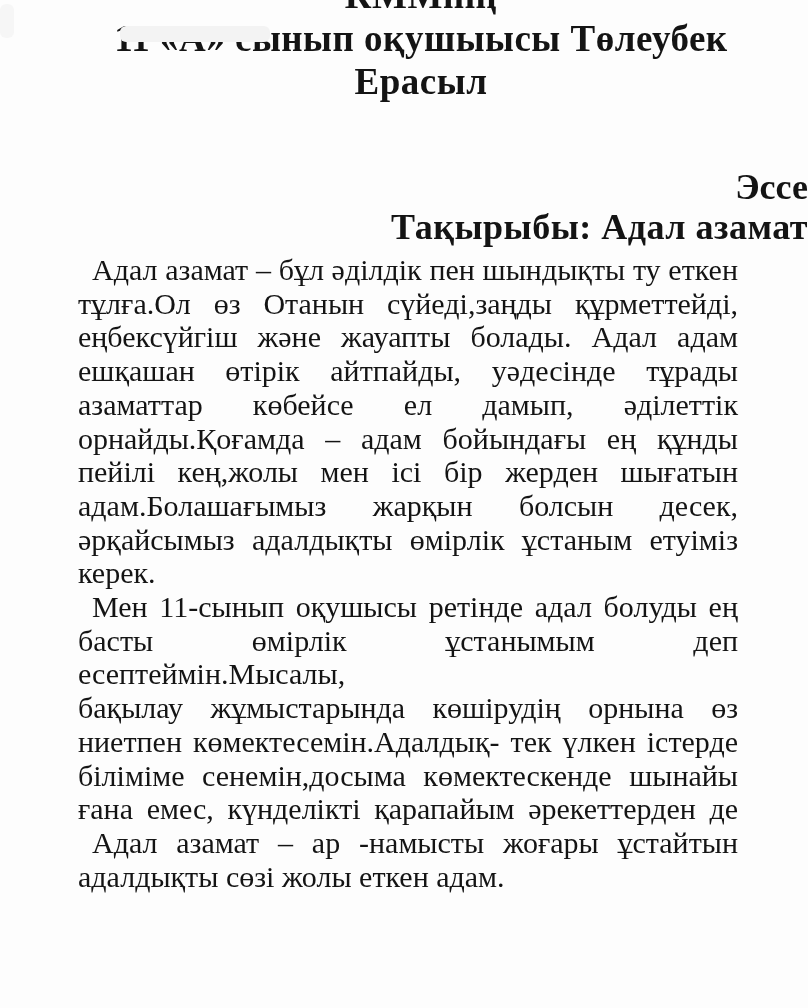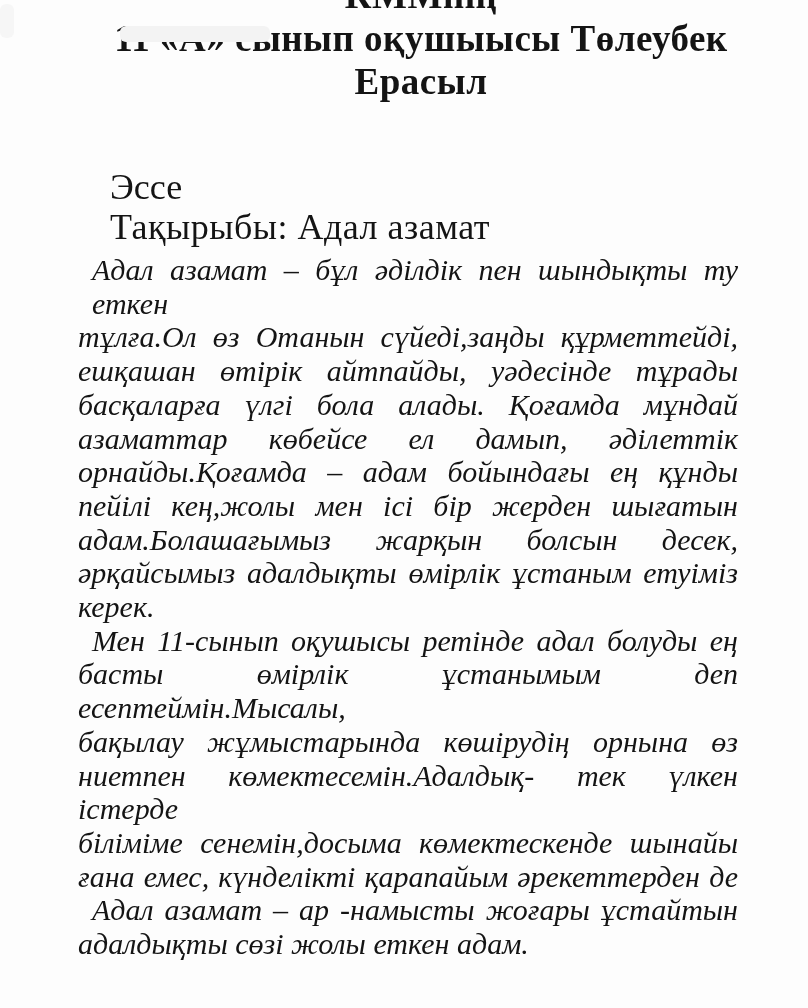--- a/index.html
+++ b/index.html
@@ -21,33 +21,32 @@
     padding-left: 34px;
     text-align: center;
     font-weight: bold;
     font-size: 37px;
     line-height: 43px;
     letter-spacing: 0.5px;
   }
   
   .essay-head {
     margin-top: 64px;
-    padding-left: 110px;
-    text-align: left;
-    font-weight: normal;
+    padding-left: 82px;
+    text-align: right;
+    font-weight: bold;
     font-size: 36px;
     line-height: 40px;
   }
   .essay-head .topic { letter-spacing: 0.5px; }
   
   .body-text {
     margin: 6px 70px 7px 78px;
     font-size: 30px;
     line-height: 33.7px;
-    font-style: italic;
   }
   .bline { white-space: normal; }
   .bline.j { text-align: justify; text-align-last: justify; }
   .bline.first { padding-left: 14px; }
   .bline.last { text-align: right; text-align-last: left; }
   
   .smudge {
     position: absolute;
     background: #f3f3f3;
     border-radius: 6px;
@@ -72,22 +71,22 @@
   <div class="essay-head">
     <div>Эссе</div>
     <div class="topic">Тақырыбы: Адал азамат</div>
   </div>
 
   <div class="body-text">
 
     <div>
       <div class="bline j first">Адал азамат – бұл әділдік пен шындықты ту еткен</div>
       <div class="bline j">тұлға.Ол өз  Отанын сүйеді,заңды құрметтейді,</div>
+      <div class="bline j">еңбексүйгіш және жауапты болады. Адал адам</div>
       <div class="bline j">ешқашан өтірік айтпайды, уәдесінде тұрады</div>
-      <div class="bline j">басқаларға үлгі бола алады. Қоғамда мұндай</div>
       <div class="bline j">азаматтар көбейсе ел дамып, әділеттік</div>
       <div class="bline j">орнайды.Қоғамда – адам бойындағы ең құнды</div>
       <div class="bline j">пейілі кең,жолы мен ісі бір жерден шығатын</div>
       <div class="bline j">адам.Болашағымыз жарқын болсын десек,</div>
       <div class="bline j">әрқайсымыз адалдықты өмірлік ұстаным етуіміз</div>
       <div class="bline last">керек.</div>
     </div>
 
     <div>
       <div class="bline j first">Мен 11-сынып оқушысы ретінде адал болуды ең</div>

